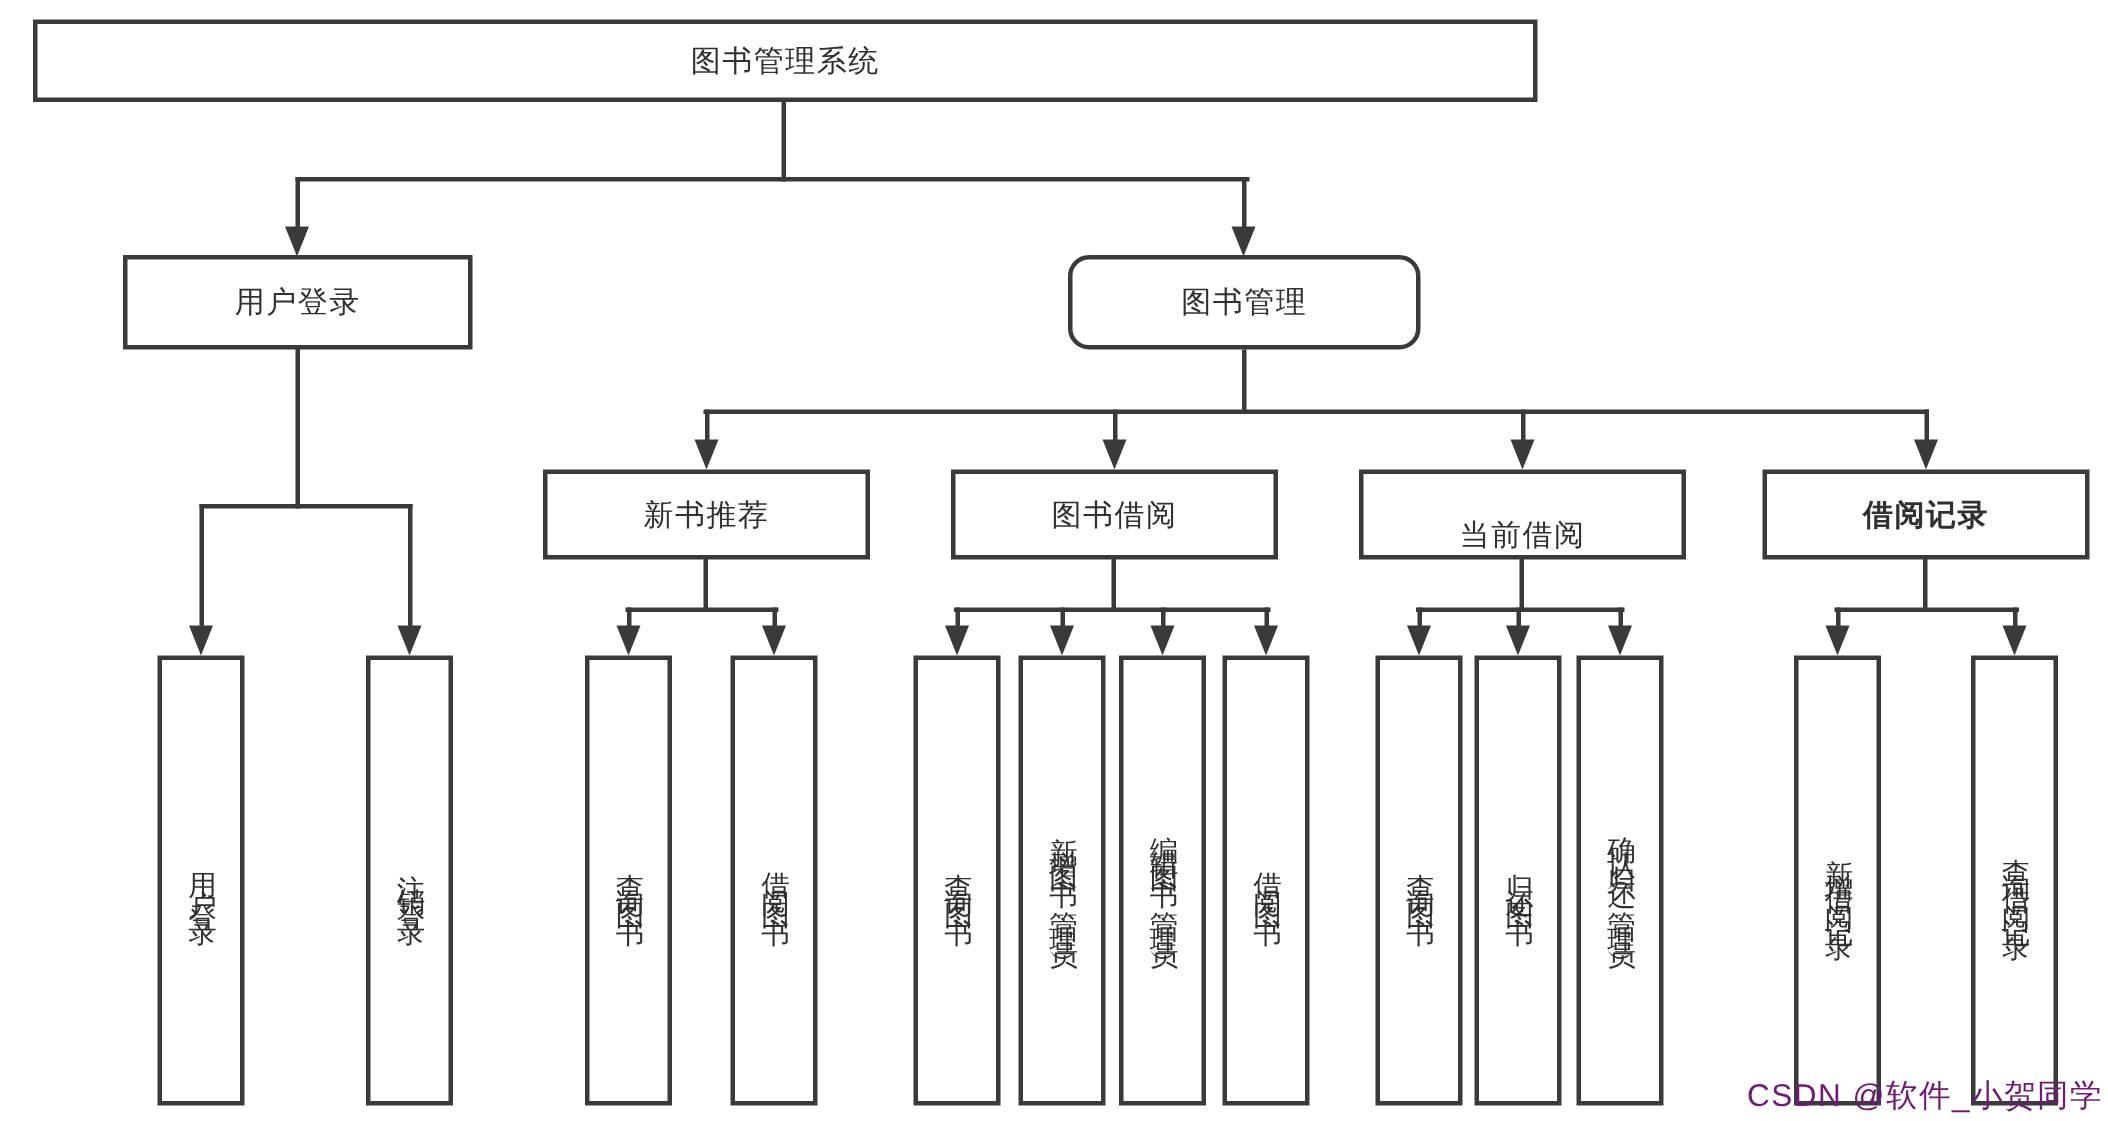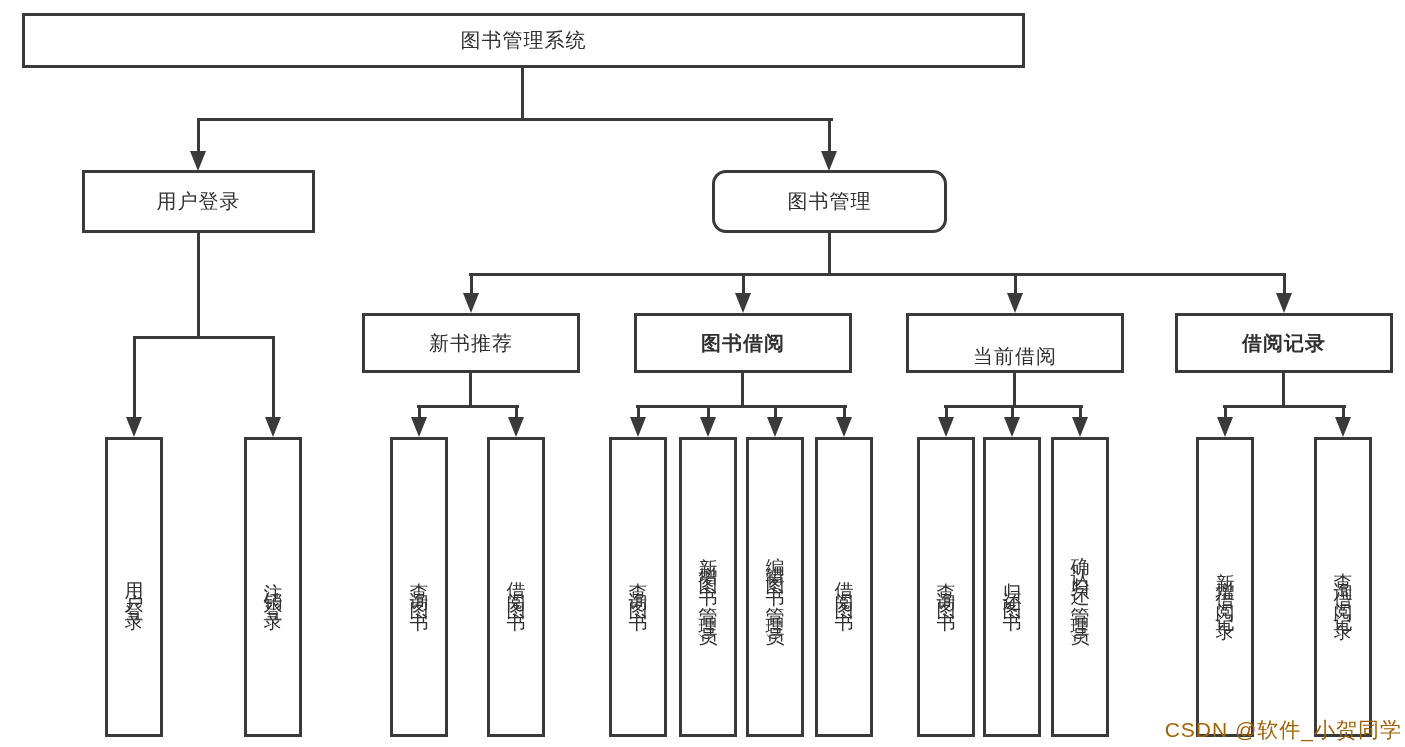--- a/index.html
+++ b/index.html
@@ -103,21 +103,21 @@
   <div class="line" style="left:742px; top:273px; width:3px; height:22px;"></div>
   <div class="arrow" style="left:735px; top:293px;"></div>
   <div class="line" style="left:1014px; top:273px; width:3px; height:22px;"></div>
   <div class="arrow" style="left:1007px; top:293px;"></div>
   <div class="line" style="left:1283px; top:273px; width:3px; height:22px;"></div>
   <div class="arrow" style="left:1276px; top:293px;"></div>
 
   <div class="box" style="left:362px; top:313px; width:218px; height:60px;">
     <span>新书推荐</span>
   </div>
-  <div class="box" style="left:634px; top:313px; width:218px; height:60px;font-weight:bold;">
+  <div class="box" style="left:634px; top:313px; width:218px; height:60px;">
     <span>图书借阅</span>
   </div>
   <div class="box" style="left:906px; top:313px; width:218px; height:60px;align-items:flex-end;">
     <span>当前借阅</span>
   </div>
   <div class="box" style="left:1175px; top:313px; width:218px; height:60px;font-weight:bold;">
     <span>借阅记录</span>
   </div>
 
   <div class="line" style="left:469px; top:372px; width:3px; height:36px;"></div>
@@ -191,15 +191,15 @@
     <span class="leaf-label">确认归还（管理员）</span>
   </div>
 
   <div class="leaf" style="left:1196px;">
     <span class="leaf-label">新增借阅记录</span>
   </div>
   <div class="leaf" style="left:1314px;">
     <span class="leaf-label">查询借阅记录</span>
   </div>
 
-  <div class="watermark" style="color: #a16207;">CSDN @软件_小贺同学</div>
+  <div class="watermark" style="color: #701a75;">CSDN @软件_小贺同学</div>
 
 </div>
 
 </body></html>

